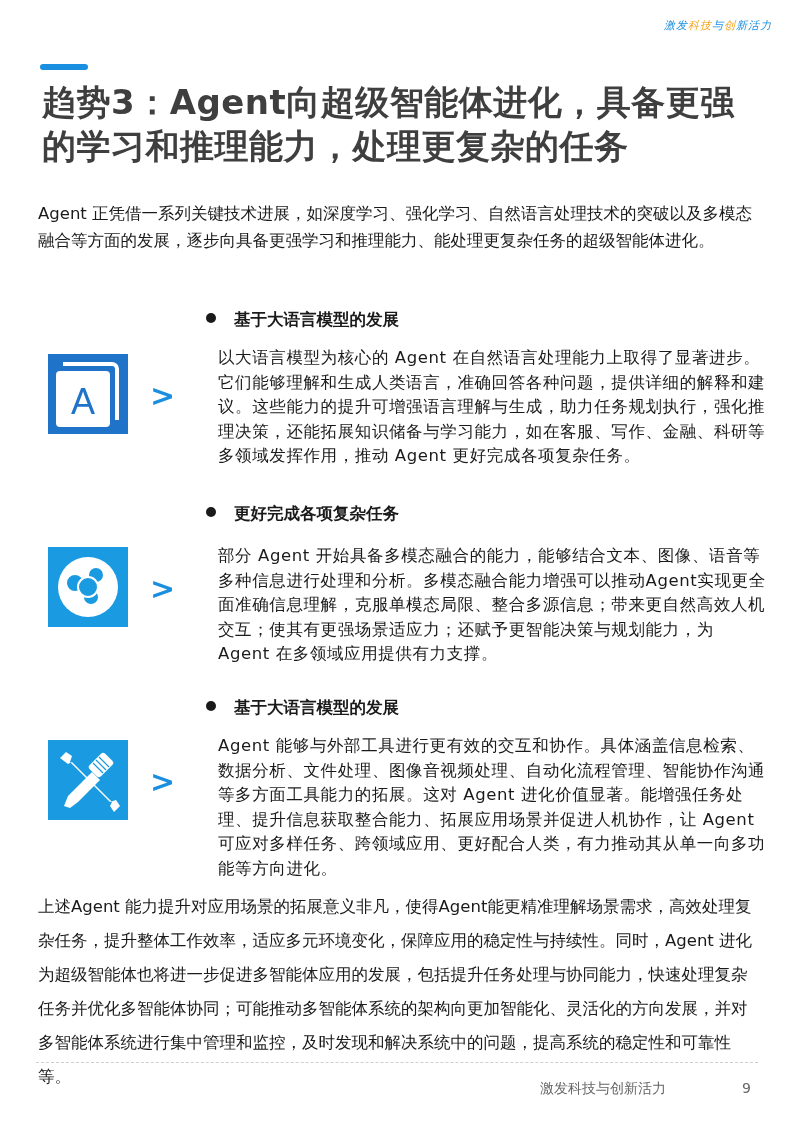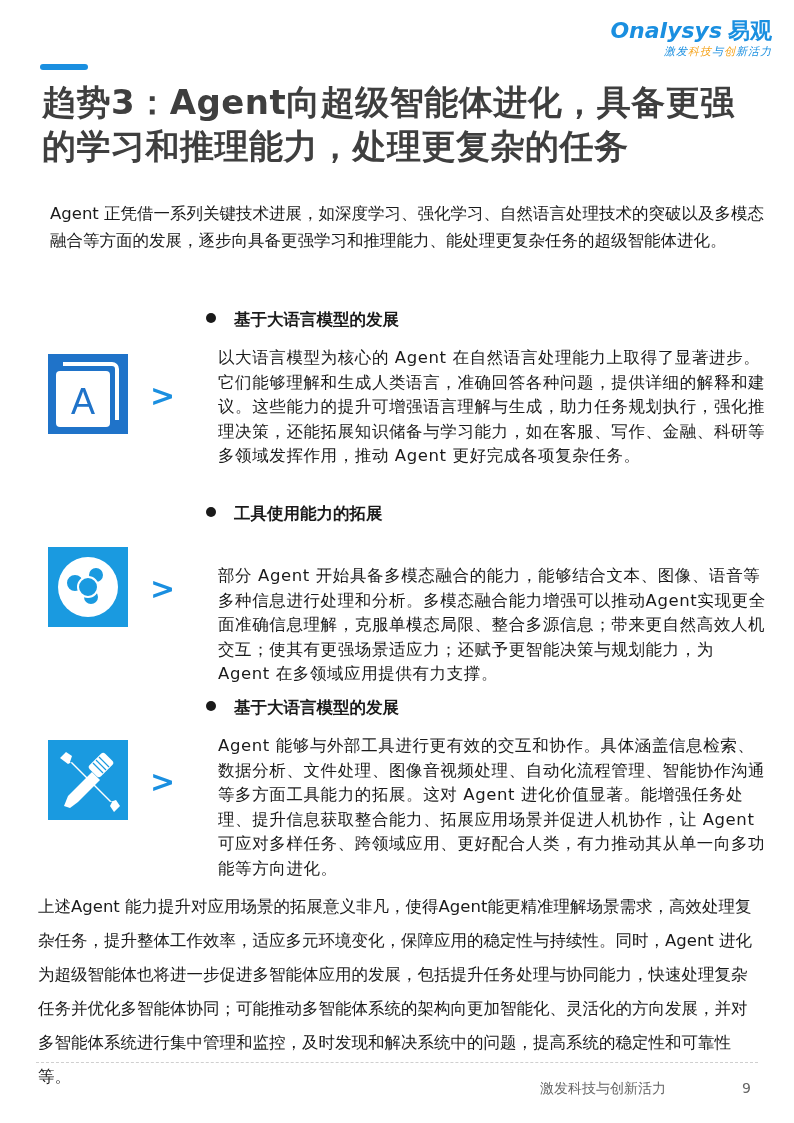--- a/index.html
+++ b/index.html
@@ -6,40 +6,39 @@
   body { width: 794px; height: 1123px; position: relative; overflow: hidden;
          font-family: "DejaVu Sans", "Liberation Sans", sans-serif; color: #1a1a1a; }
   .logo { position: absolute; right: 22px; top: 18px; text-align: right; }
   .logo-main { font-size: 22px; font-weight: bold; color: #1a8fe0; letter-spacing: 0px; line-height: 26px; font-style: italic; }
   .logo-main .cn { font-style: normal; margin-left: 6px; }
   .logo-sub { font-size: 11px; color: #1a8fe0; font-style: italic; letter-spacing: 1px; line-height: 16px; }
   .logo-sub .hl { color: #f5a623; }
   .accent-bar { position: absolute; left: 40px; top: 64px; width: 48px; height: 6px; border-radius: 3px; background: #1a8fe0; }
   .title { position: absolute; left: 42px; top: 80px; width: 720px; margin: 0;
            font-size: 34px; font-weight: bold; color: #3f3f3f; line-height: 44px; letter-spacing: 0.5px; }
-  .intro { position: absolute; left: 50px; top: 200px; width: 720px; margin: 0;
+  .intro { position: absolute; left: 38px; top: 200px; width: 720px; margin: 0;
            font-size: 16.5px; line-height: 27px; color: #1a1a1a; }
   .section { position: absolute; left: 0; width: 794px; }
   .icon-tile { position: absolute; left: 48px; width: 80px; height: 80px; }
   .icon-tile svg { width: 80px; height: 80px; display: block; }
   .chev { position: absolute; left: 150px; font-size: 30px; font-weight: bold; color: #1a8fe0; line-height: 30px; }
   .sec-head { position: absolute; left: 206px; font-size: 16.5px; font-weight: bold; color: #1a1a1a; line-height: 22px; }
   .sec-head .dot { display: inline-block; width: 10px; height: 10px; border-radius: 50%; background: #1a1a1a; margin-right: 18px; vertical-align: 2px; }
   .sec-body { position: absolute; left: 206px; width: 548px; margin: 12px; font-size: 16.5px; line-height: 24.5px; color: #1a1a1a; letter-spacing: 0.6px; }
   .outro { position: absolute; left: 38px; top: 890px; width: 720px; margin: 0;
            font-size: 16.5px; line-height: 34px; color: #1a1a1a; }
   .divider { position: absolute; left: 36px; top: 1062px; width: 722px; border-top: 1px dashed #cfcfcf; }
   .footer-slogan { position: absolute; left: 540px; top: 1080px; font-size: 14px; color: #666666; }
   .page-num { position: absolute; left: 742px; top: 1080px; font-size: 14px; color: #666666; }
 </style>
 </head>
 <body>
 
 <div class="logo">
-  <div class="logo-main"><span>Onalysys</span><span class="cn">易观</span></div>
   <div class="logo-sub"><span>激发</span><span class="hl">科技</span><span>与</span><span class="hl">创</span><span>新</span><span>活力</span></div>
 </div>
 
 <div class="accent-bar"></div>
 <h1 class="title">趋势3：Agent向超级智能体进化，具备更强的学习和推理能力，处理更复杂的任务</h1>
 
 <p class="intro">Agent 正凭借一系列关键技术进展，如深度学习、强化学习、自然语言处理技术的突破以及多模态融合等方面的发展，逐步向具备更强学习和推理能力、能处理更复杂任务的超级智能体进化。</p>
 
 <div class="section">
   <div class="icon-tile" style="top:354px;">
@@ -60,22 +59,22 @@
     <svg viewBox="0 0 80 80">
       <rect x="0" y="0" width="80" height="80" fill="#1a9ae0"></rect>
       <circle cx="40" cy="40" r="30" fill="#ffffff"></circle>
       <circle cx="27" cy="36" r="9" fill="#1a9ae0" stroke="#ffffff" stroke-width="2"></circle>
       <circle cx="48" cy="28" r="8" fill="#1a9ae0" stroke="#ffffff" stroke-width="2"></circle>
       <circle cx="43" cy="50" r="8" fill="#1a9ae0" stroke="#ffffff" stroke-width="2"></circle>
       <circle cx="40" cy="40" r="10" fill="#1a9ae0" stroke="#ffffff" stroke-width="2"></circle>
     </svg>
   </div>
   <div class="chev" style="top:574px;">&gt;</div>
-  <div class="sec-head" style="top:503px;"><span class="dot"></span><span>工具使用能力的拓展</span></div>
-  <p class="sec-body" style="top:552px;">部分 Agent 开始具备多模态融合的能力，能够结合文本、图像、语音等多种信息进行处理和分析。多模态融合能力增强可以推动Agent实现更全面准确信息理解，克服单模态局限、整合多源信息；带来更自然高效人机交互；使其有更强场景适应力；还赋予更智能决策与规划能力，为 Agent 在多领域应用提供有力支撑。</p>
+  <div class="sec-head" style="top:503px;"><span class="dot"></span><span>更好完成各项复杂任务</span></div>
+  <p class="sec-body" style="top:532px;">部分 Agent 开始具备多模态融合的能力，能够结合文本、图像、语音等多种信息进行处理和分析。多模态融合能力增强可以推动Agent实现更全面准确信息理解，克服单模态局限、整合多源信息；带来更自然高效人机交互；使其有更强场景适应力；还赋予更智能决策与规划能力，为 Agent 在多领域应用提供有力支撑。</p>
 </div>
 
 <div class="section">
   <div class="icon-tile" style="top:740px;">
     <svg viewBox="0 0 80 80">
       <rect x="0" y="0" width="80" height="80" fill="#1a9ae0"></rect>
       <g fill="#ffffff">
         <path d="M12 18 l6 -6 l6 4 l-2 6 l40 40 l6 -2 l4 6 l-6 6 l-4 -6 l2 -4 l-40 -40 l-4 2 z"></path>
         <rect x="45" y="14" width="16" height="22" rx="3" transform="rotate(45 53 25)"></rect>
         <path d="M44 32 L20 56 l-4 10 l6 2 l8 -6 l22 -22 z"></path>

